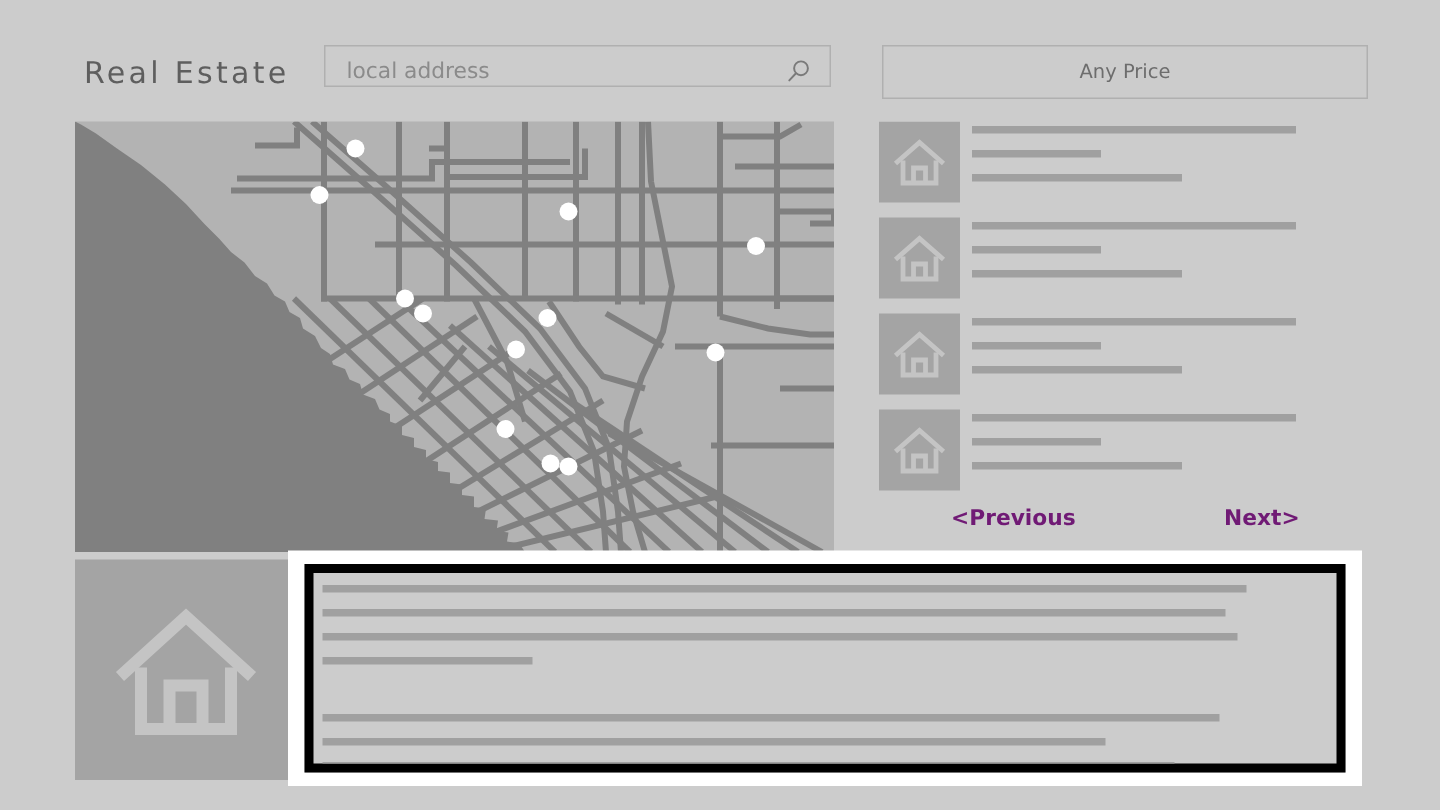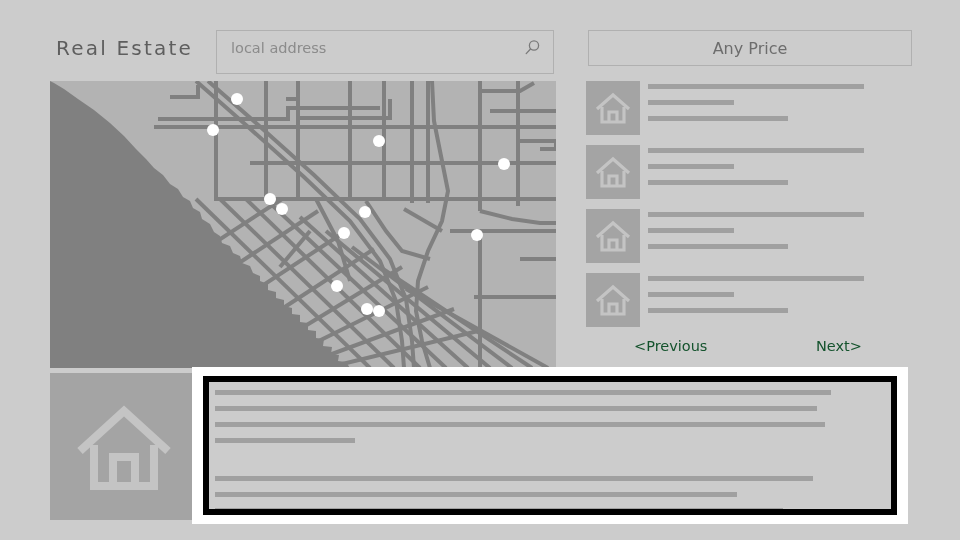--- a/index.html
+++ b/index.html
@@ -25,21 +25,21 @@
     position: absolute;
     left: 56px; top: 24px;
     font-size: 20px;
     letter-spacing: 2.2px;
     color: #5e5e5e;
     white-space: nowrap;
   }
   #search-box {
     position: absolute;
     left: 216px; top: 18px;
-    width: 338px; height: 44px;
+    width: 338px; height: 28px;
     border: 1px solid #b0b0b0;
     background: transparent;
     box-sizing: border-box;
   }
   #search-input {
     position: absolute;
     left: 14px; top: 0;
     height: 34px;
     line-height: 34px;
     font-size: 14.5px;
@@ -58,21 +58,21 @@
     display: flex;
     box-sizing: border-box;
   }
   .filter-btn {
     flex: 1 1 50%;
     border: 1px solid #b0b0b0;
     box-sizing: border-box;
     display: flex;
     align-items: center;
     justify-content: center;
-    font-size: 16px;
+    font-size: 13px;
     color: #6d6d6d;
     background: transparent;
     white-space: nowrap;
   }
   .filter-btn + .filter-btn { border-left: none; }
 
   
   #map-panel {
     position: absolute;
     left: 50px; top: 81px;
@@ -114,22 +114,23 @@
   
   #pagination {
     position: absolute;
     left: 586px; top: 338px;
     width: 326px; height: 26px;
   }
   .page-link {
     position: absolute;
     top: 0;
     font-size: 14.5px;
-    color: #14532d;
+    color: #701a75;
     white-space: nowrap;
+    font-weight: bold;
   }
   #prev-link { left: 48px; }
   #next-link { left: 230px; }
 
   
   #detail-thumb {
     position: absolute;
     left: 50px; top: 373px;
     width: 148px; height: 147px;
     background: #a4a4a4;

